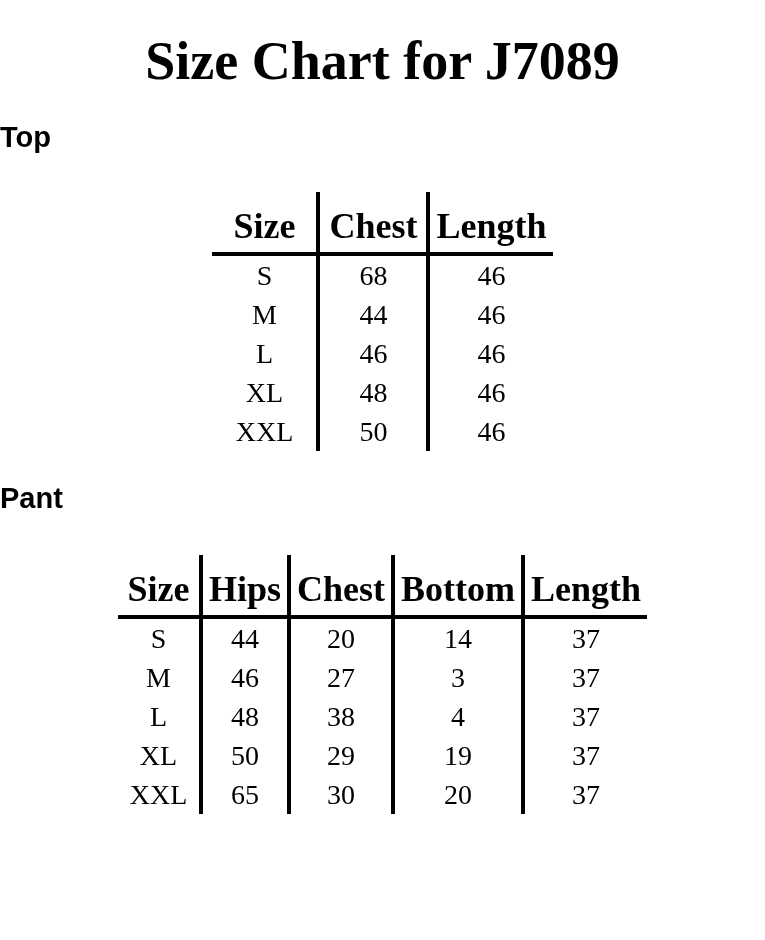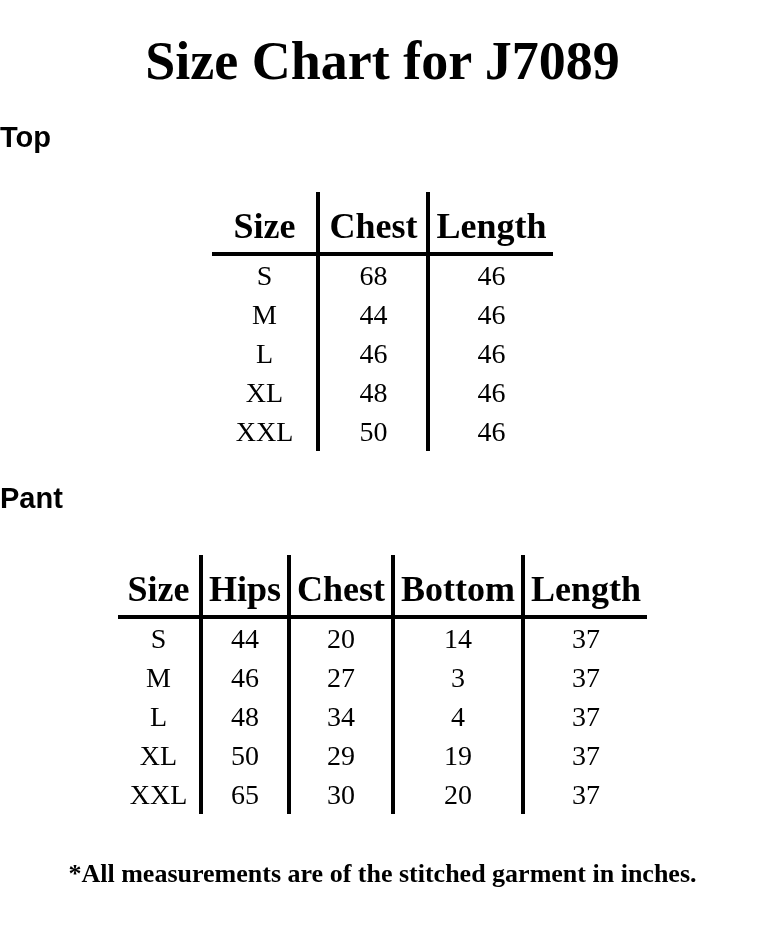--- a/index.html
+++ b/index.html
@@ -163,36 +163,35 @@
         <tr>
           <td>M</td>
           <td>46</td>
           <td>27</td>
           <td>3</td>
           <td>37</td>
         </tr>
         <tr>
           <td>L</td>
           <td>48</td>
-          <td>34</td>
+          <td>38</td>
           <td>4</td>
           <td>37</td>
         </tr>
         <tr>
           <td>XL</td>
           <td>50</td>
           <td>29</td>
           <td>19</td>
           <td>37</td>
         </tr>
         <tr>
           <td>XXL</td>
           <td>65</td>
           <td>30</td>
           <td>20</td>
           <td>37</td>
         </tr>
       </tbody>
   </table>
 
-  <div class="footnote">*All measurements are of the stitched garment in inches.</div>
 
 </div>
 
 </body></html>

